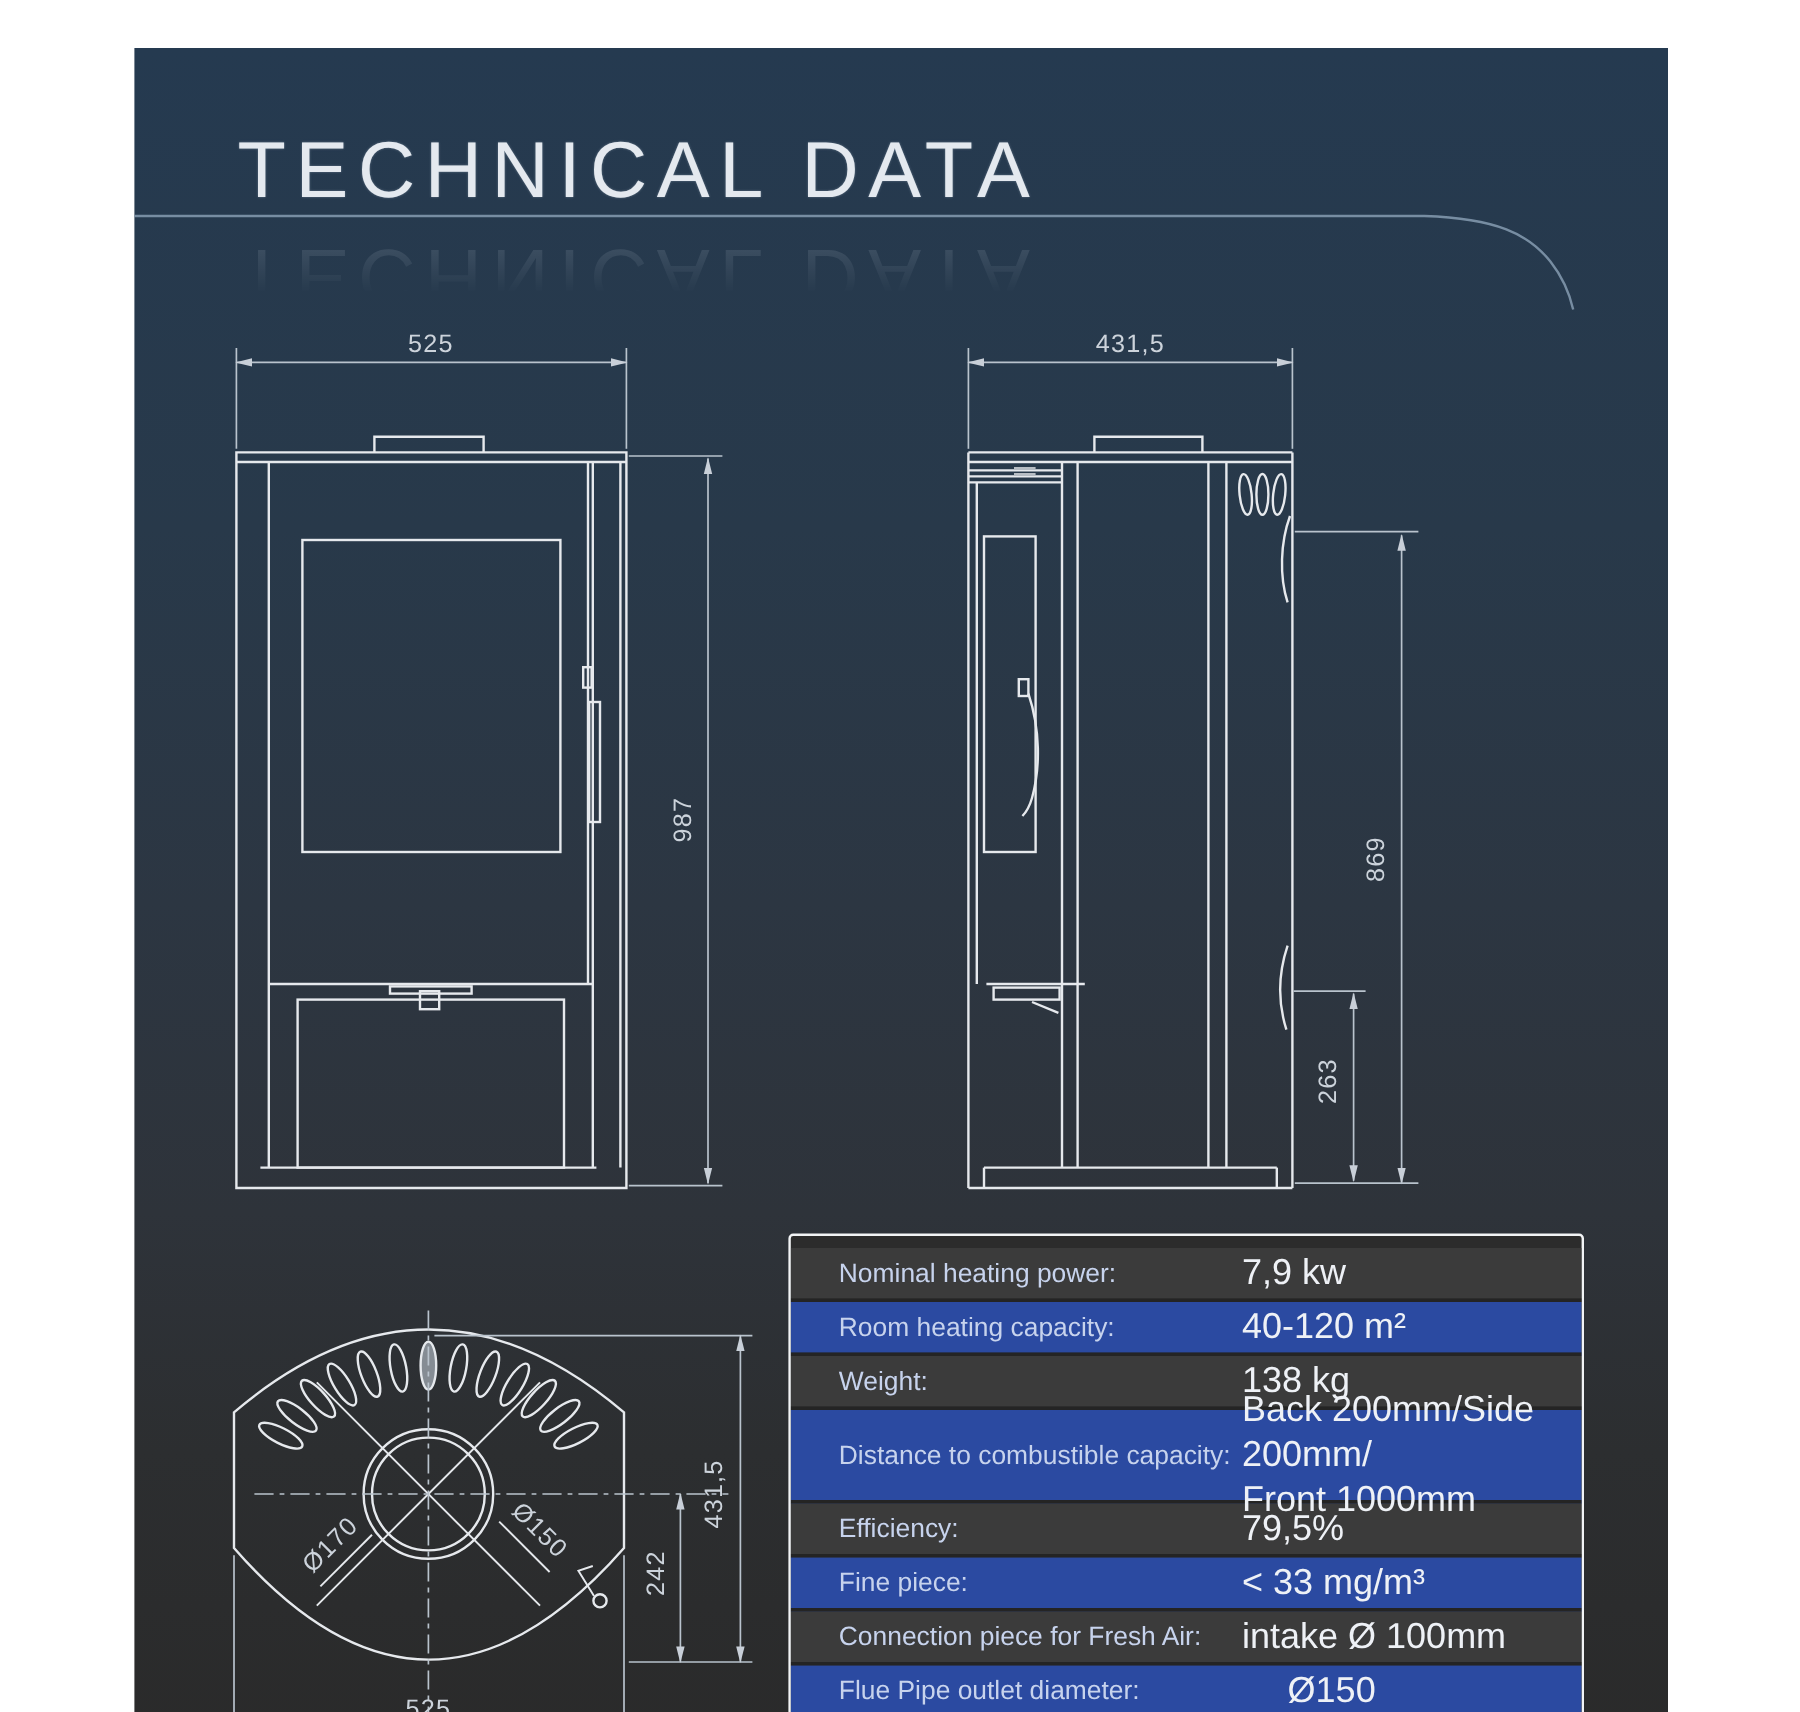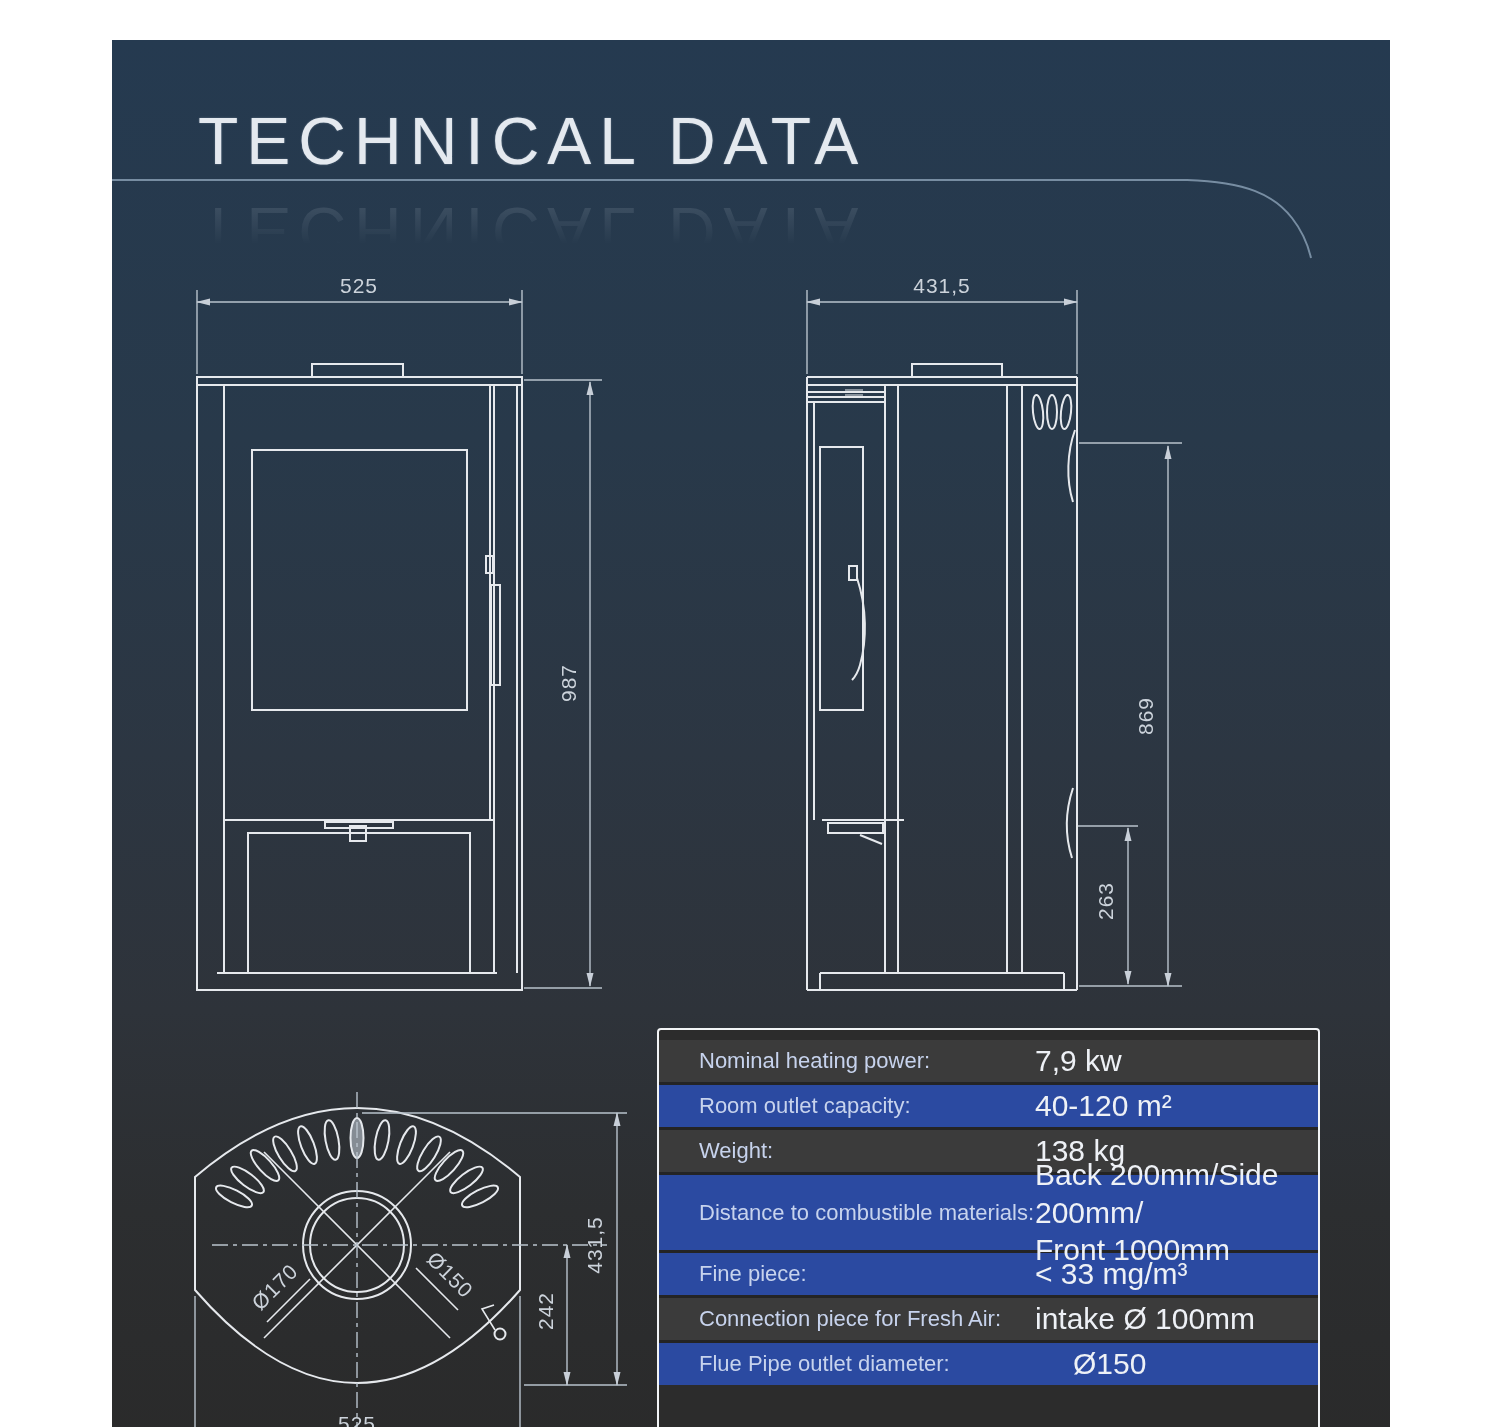--- a/index.html
+++ b/index.html
@@ -164,34 +164,38 @@
     <text transform="translate(490,1205) rotate(-90)">431,5</text>
     <text x="245" y="1391">525</text>
   </svg>
 
   <div class="spec">
     <div class="trow dark">
       <div class="tlabel">Nominal heating power:</div>
       <div class="tvalue">7,9 kw</div>
     </div>
     <div class="trow blue">
-      <div class="tlabel">Room outlet capacity:</div>
+      <div class="tlabel">Room heating capacity:</div>
       <div class="tvalue">40-120 m²</div>
     </div>
     <div class="trow dark">
       <div class="tlabel">Weight:</div>
       <div class="tvalue">138 kg</div>
     </div>
     <div class="trow blue tall">
-      <div class="tlabel">Distance to combustible materials:</div>
+      <div class="tlabel">Distance to combustible capacity:</div>
       <div class="tvalue">
         <div>Back 200mm/Side 200mm/</div>
         <div>Front 1000mm</div>
       </div>
     </div>
+    <div class="trow dark">
+      <div class="tlabel">Efficiency:</div>
+      <div class="tvalue">79,5%</div>
+    </div>
     <div class="trow blue">
       <div class="tlabel">Fine piece:</div>
       <div class="tvalue">&lt; 33 mg/m³</div>
     </div>
     <div class="trow dark">
       <div class="tlabel">Connection piece for Fresh Air:</div>
       <div class="tvalue">intake Ø 100mm</div>
     </div>
     <div class="trow blue">
       <div class="tlabel">Flue Pipe outlet diameter:</div>

